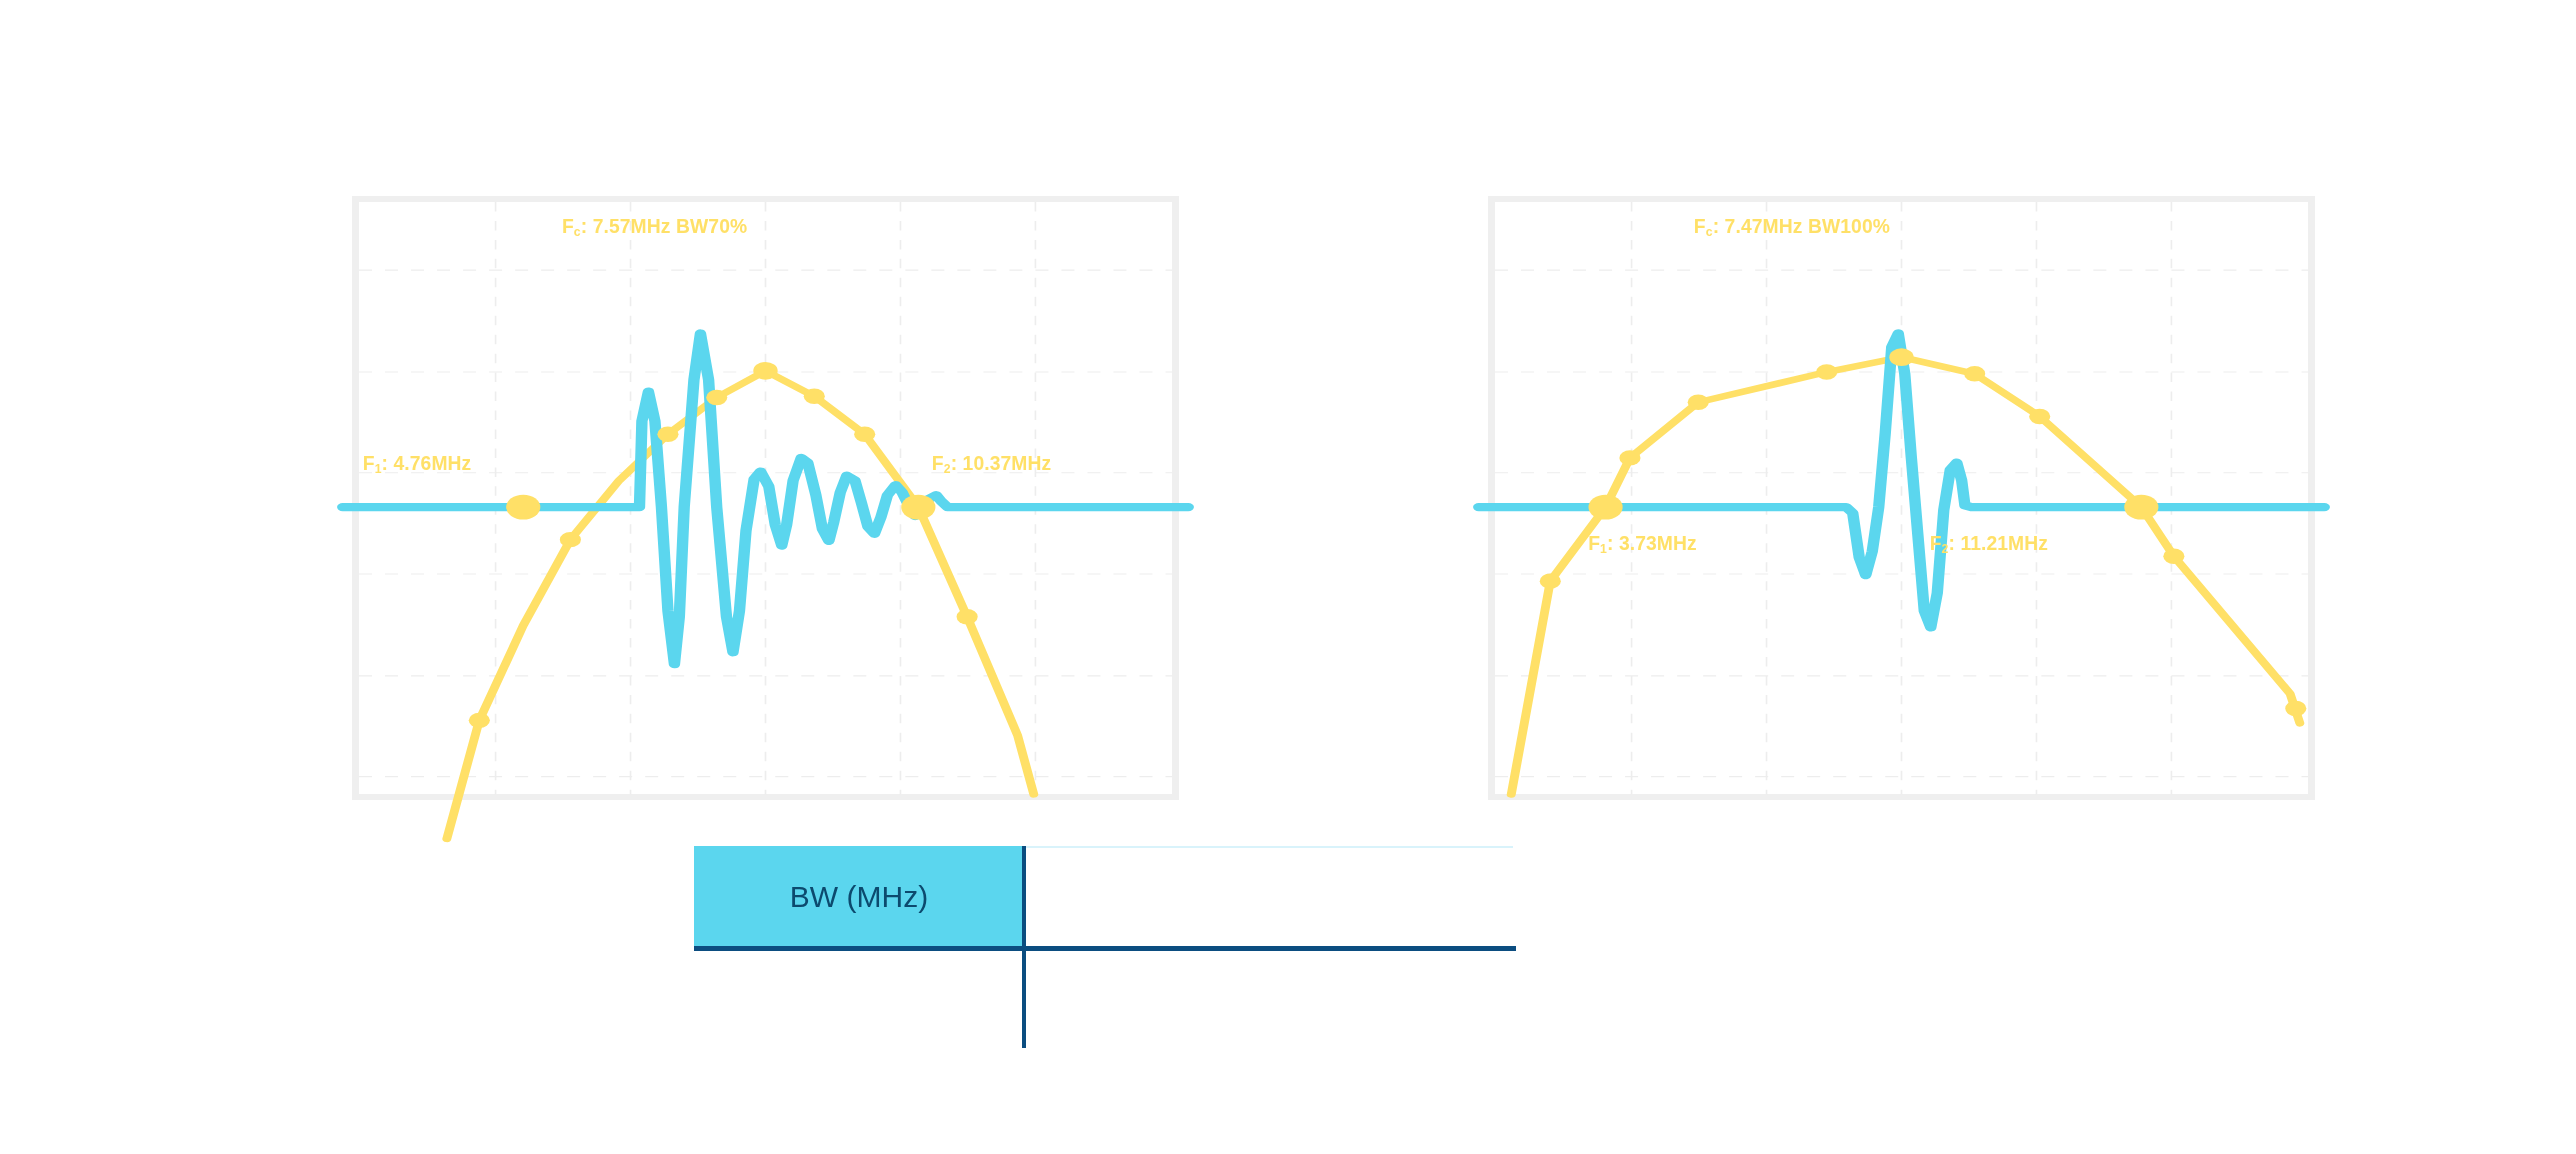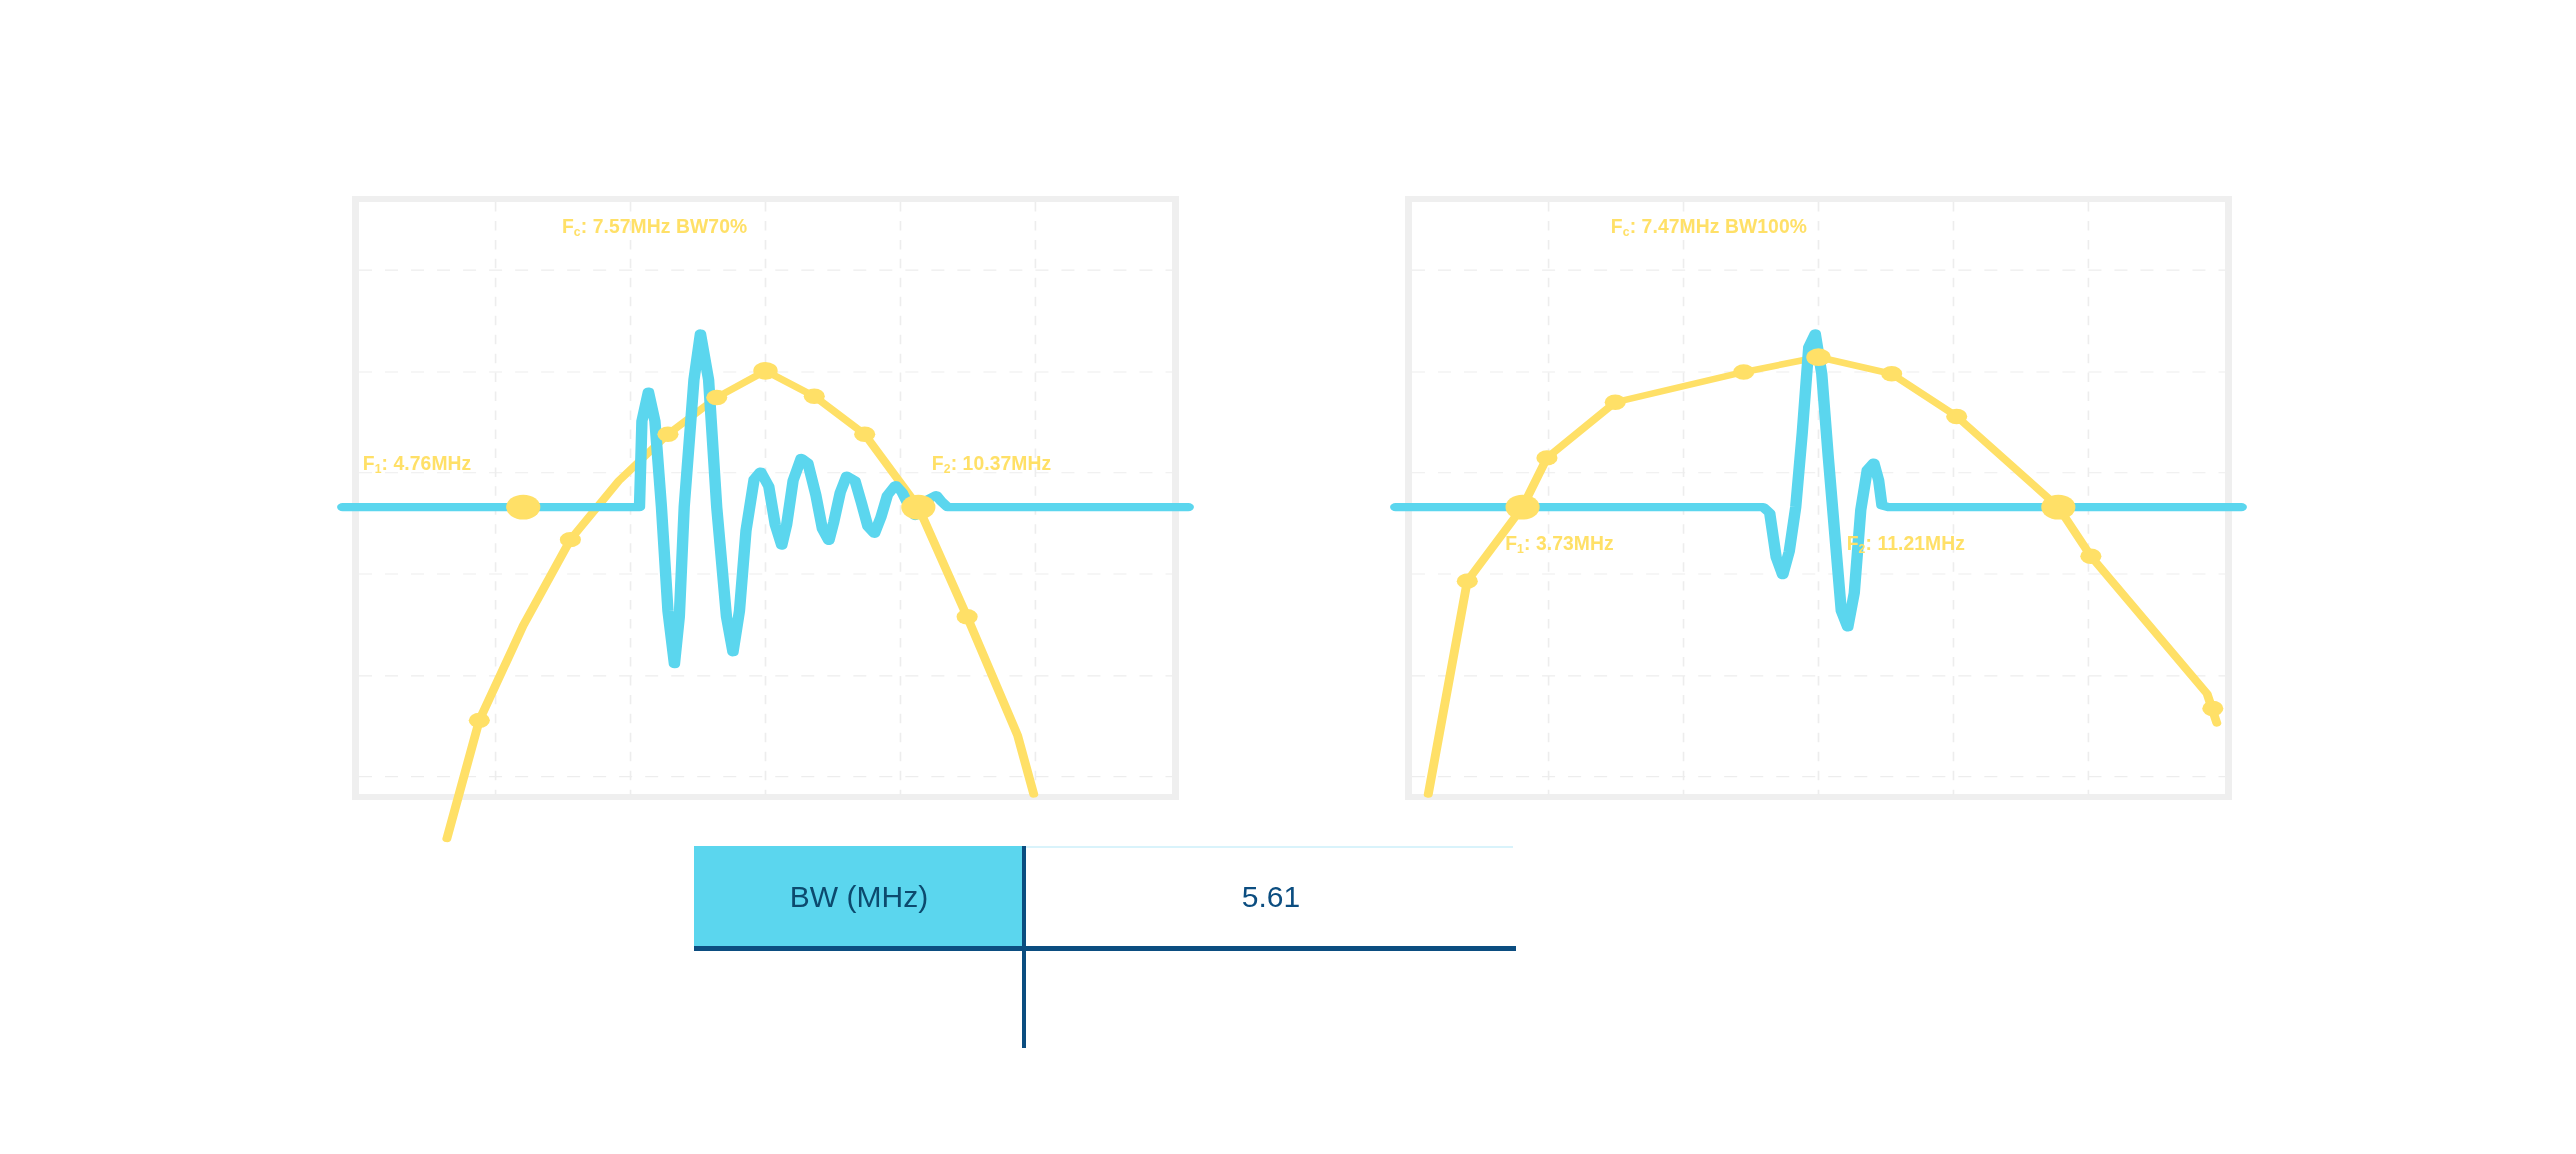--- a/index.html
+++ b/index.html
@@ -7,21 +7,21 @@
     width:2576px;height:1154px;
     background:#ffffff;
     font-family:"Liberation Sans", sans-serif;
     overflow:hidden;
     position:relative;
   }
   .panels{position:absolute;left:0;top:0;width:2576px;height:1154px;}
 
   .chart-block{position:absolute;top:0;width:863px;height:1154px;}
   #block-left{left:335px;}
-  #block-right{left:1388px;}
+  #block-right{left:1471px;}
 
   
   .plot-frame{
     position:absolute;left:16.7px;top:196px;
     width:827px;height:604px;
     background:#efefef;
     box-sizing:border-box;
     padding:5.8px 7px 5.8px 7px;
   }
   .plot-inner{
@@ -138,21 +138,20 @@
         <div class="annot" style="left:70.5%;top:42.5%;">
           <span>F</span><sub>2</sub><span>: 10.37MHz</span>
         </div>
       </div>
     </div>
 
     <div class="bw-table" id="table-left">
       <div class="rule-top"></div>
       <div class="bw-row">
         <div class="cell-label">BW (MHz)</div>
-        <div class="cell-value">5.61</div>
       </div>
       <div class="bw-row">
       </div>
       <div class="rule-mid"></div>
       <div class="col-divider"></div>
     </div>
   </div>
 
   <div class="chart-block" id="block-right">
 

